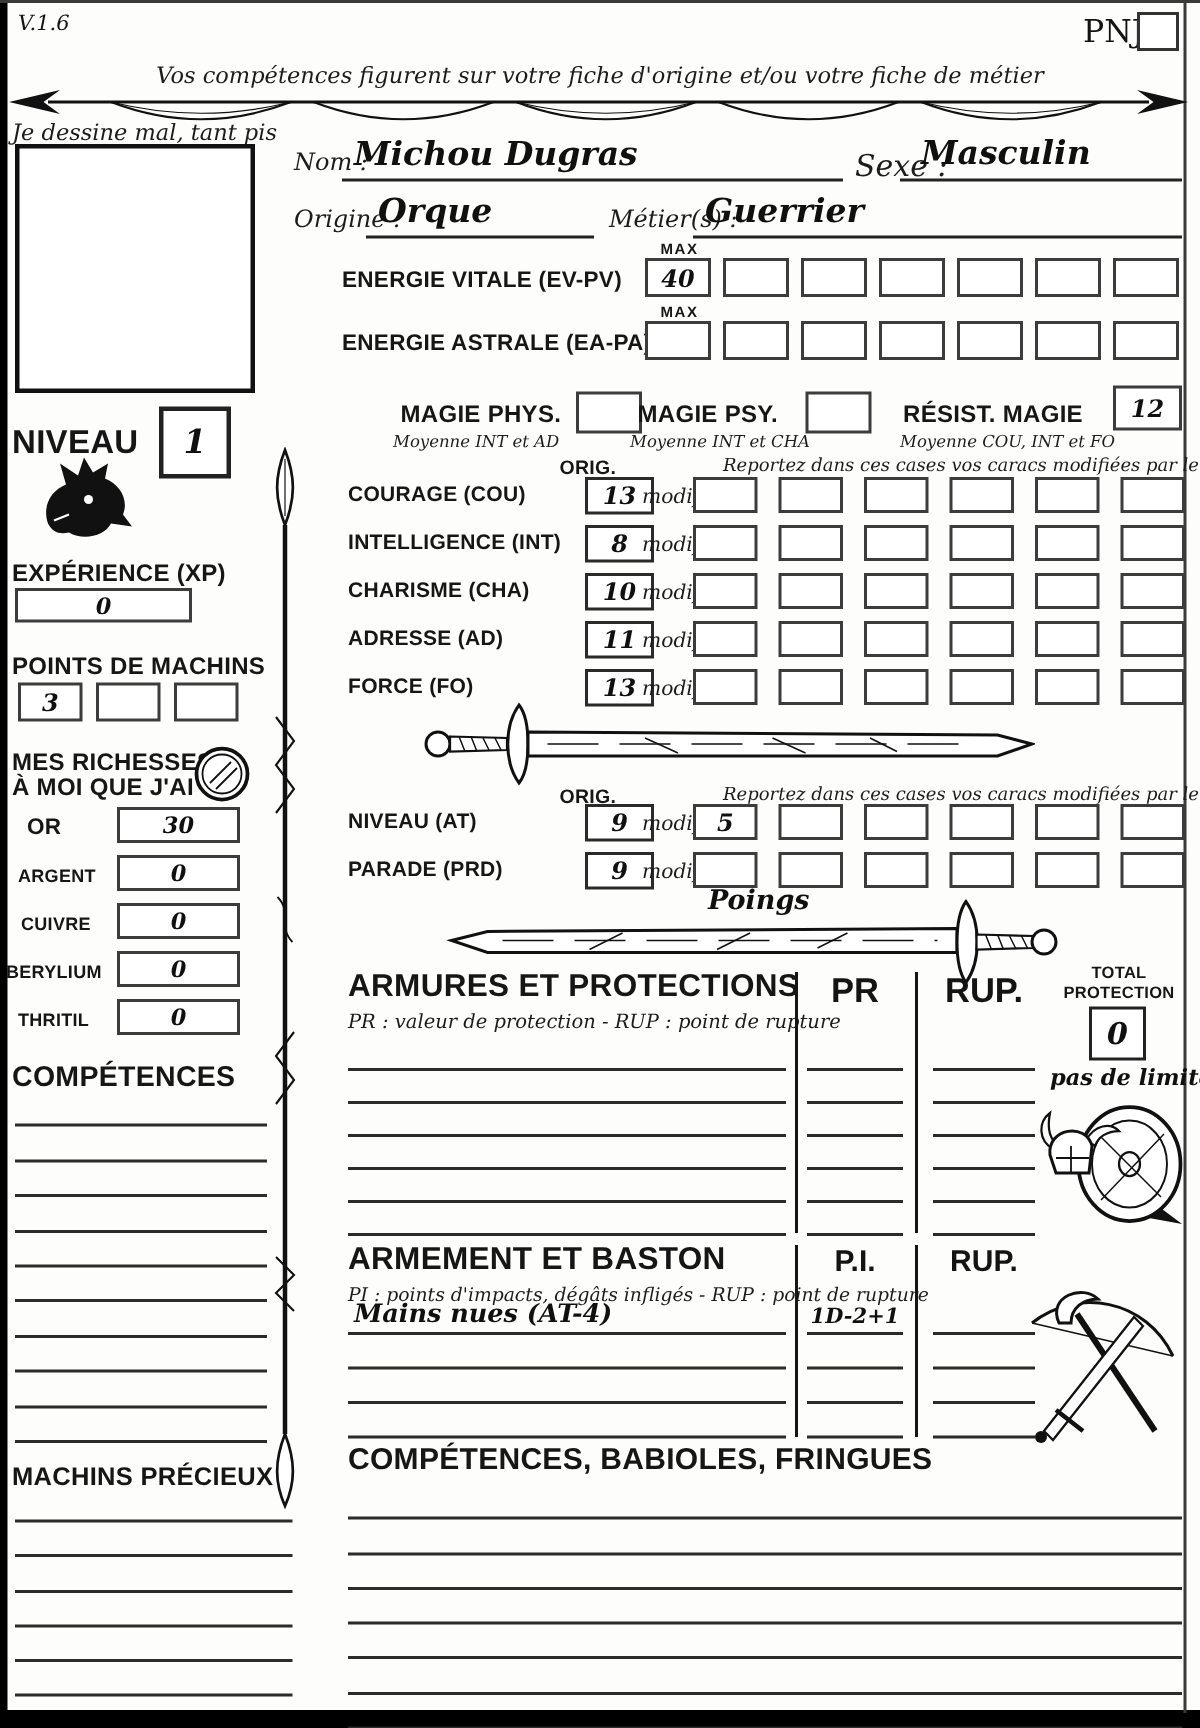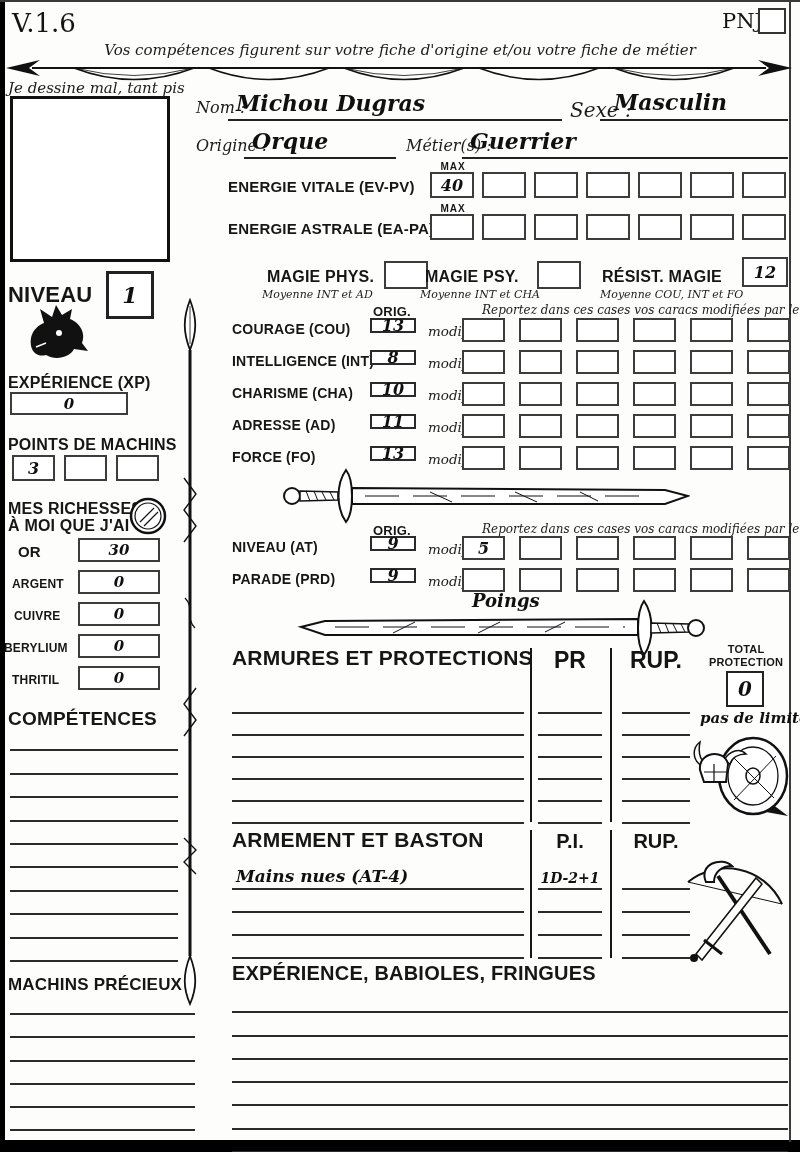--- a/index.html
+++ b/index.html
@@ -8,21 +8,21 @@
   .abs{position:absolute;}
   .blabel{font-family:"Liberation Sans",sans-serif;font-weight:700;color:#161616;letter-spacing:.2px;white-space:nowrap;}
   .script{font-family:"DejaVu Serif",serif;font-style:italic;color:#1c1c1c;white-space:nowrap;}
   .hand{font-family:"DejaVu Serif",serif;font-style:italic;font-weight:700;color:#101010;white-space:nowrap;}
   .box{border:2px solid #3c3c3c;background:#fff;display:inline-flex;align-items:center;justify-content:center;box-sizing:border-box;}
   .rline{border-bottom:2px solid #2b2b2b;}
   .vdiv{background:#161616;width:2px;}
   .boxes{position:absolute;display:flex;}
   .srow,.erow{position:absolute;left:0;width:800px;height:0;}
   .srow .slabel{position:absolute;left:232px;top:3px;font-size:14px;}
-  .srow .obox{position:absolute;left:370px;top:0;width:46px;height:15px;border-color:#2a2a2a;}
+  .srow .obox{position:absolute;left:390px;top:0;width:46px;height:25px;border-color:#2a2a2a;}
   .srow .mod{position:absolute;left:428px;top:5px;font-size:13.5px;}
   .srow .boxes{left:462px;top:0;gap:14px;}
   .srow .boxes .box{width:43px;height:24px;}
   .erow .elabel{position:absolute;left:228px;top:6px;font-size:15px;}
   .erow .maxlab{position:absolute;left:430px;top:-11px;width:46px;text-align:center;font-size:10px;letter-spacing:1px;}
   .erow .boxes{left:430px;top:0;gap:8px;text-align:center;}
   .erow .boxes .box{width:44px;height:26px;}
   .obox .hand,.box .hand{font-size:16px;}
   .colhead{position:absolute;text-align:center;font-weight:700;font-family:"Liberation Sans",sans-serif;}
   svg{display:block;}
@@ -30,21 +30,21 @@
 </head>
 <body>
 
 <div class="sheet">
 
   <div class="abs" style="left:0;top:0;width:5px;height:1152px;background:#000;"></div>
   <div class="abs" style="left:0;top:1140px;width:800px;height:12px;background:#000;"></div>
   <div class="abs" style="left:789px;top:0;width:2px;height:1142px;background:#3a3a3a;"></div>
   <div class="abs" style="left:0;top:0;width:800px;height:2px;background:#3a3a3a;"></div>
 
-  <div class="abs" style="left:12px;top:8px;font-family:'DejaVu Serif',serif;font-size:26px;">V.1.6</div>
+  <div class="abs" style="left:12px;top:8px;font-family:'DejaVu Serif',serif;font-size:14px;font-style:italic;">V.1.6</div>
   <div class="abs script" style="left:95px;right:95px;top:41px;text-align:center;font-size:15px;">Vos compétences figurent sur votre fiche d'origine et/ou votre fiche de métier</div>
   <div class="abs" style="left:722px;top:9px;font-family:'DejaVu Serif',serif;font-size:21px;">PNJ</div>
   <div class="abs" style="left:758px;top:8px;width:28px;height:26px;border:2px solid #333;box-sizing:border-box;background:#fff;"></div>
 
   <div class="abs" style="left:4px;top:57px;">
     <svg width="790" height="30" viewBox="0 0 790 30">
       <path d="M28,11 L762,11" stroke="#111" stroke-width="2" fill="none"></path>
       <polygon points="2,11 36,3 25,11 36,19" fill="#111"></polygon>
       <polygon points="788,11 754,3 765,11 754,19" fill="#111"></polygon>
       <path d="M70,11 Q130,34 190,11" fill="none" stroke="#111" stroke-width="1.4"></path>
@@ -254,20 +254,21 @@
       <path d="M40,29 L330,29" stroke="#111" stroke-width="1" stroke-dasharray="34 14" fill="none"></path>
       <path d="M120,24 L98,35 M205,24 L183,35 M270,24 L250,34" stroke="#111" stroke-width="1" fill="none"></path>
       <path d="M349,3 C359,17 359,43 349,57 C341,46 341,14 349,3 Z" fill="#fff" stroke="#111" stroke-width="2"></path>
       <path d="M356,25 L394,26 L394,34 L356,35 Z" fill="#fff" stroke="#111" stroke-width="1.5"></path>
       <path d="M362,25 L366,35 M370,25 L374,35 M378,26 L382,34 M386,26 L390,34" stroke="#111" stroke-width="1" fill="none"></path>
       <circle cx="401" cy="30" r="8" fill="#fff" stroke="#111" stroke-width="2"></circle>
     </svg>
   </div>
 
   <div class="abs blabel" style="left:232px;top:646px;font-size:21px;">ARMURES ET PROTECTIONS</div>
+  <div class="abs script" style="left:232px;top:674px;font-size:13px;">PR : valeur de protection - RUP : point de rupture</div>
   <div class="abs vdiv" style="left:530px;top:648px;height:174px;"></div>
   <div class="abs vdiv" style="left:610px;top:648px;height:174px;"></div>
   <div class="abs colhead" style="left:532px;top:647px;width:76px;font-size:23px;">PR</div>
   <div class="abs colhead" style="left:612px;top:647px;width:88px;font-size:23px;">RUP.</div>
   <div class="abs" style="left:232px;top:692px;width:292px;">
       <div class="rline" style="height: 20px;"></div>
       <div class="rline" style="height: 20px;"></div>
       <div class="rline" style="height: 20px;"></div>
       <div class="rline" style="height: 20px;"></div>
       <div class="rline" style="height: 20px;"></div>
@@ -303,20 +304,21 @@
       <ellipse cx="63" cy="50" rx="7" ry="8" fill="none" stroke="#111" stroke-width="1.5"></ellipse>
       <path d="M40,28 L84,72 M86,30 L44,74" stroke="#111" stroke-width="1" fill="none"></path>
       <path d="M12,40 C2,34 2,22 10,16 C8,26 10,34 16,38 Z" fill="#fff" stroke="#111" stroke-width="1.5"></path>
       <path d="M34,34 C40,24 50,22 56,28 C48,28 42,32 40,38 Z" fill="#fff" stroke="#111" stroke-width="1.5"></path>
       <path d="M10,44 C8,26 34,22 38,38 L36,56 L14,56 Z" fill="#fff" stroke="#111" stroke-width="2"></path>
       <path d="M24,38 L24,56 M14,46 L36,46" stroke="#111" stroke-width="1.2" fill="none"></path>
     </svg>
   </div>
 
   <div class="abs blabel" style="left:232px;top:828px;font-size:21px;">ARMEMENT ET BASTON</div>
+  <div class="abs script" style="left:232px;top:855px;font-size:12.5px;">PI : points d'impacts, dégâts infligés - RUP : point de rupture</div>
   <div class="abs vdiv" style="left:530px;top:830px;height:128px;"></div>
   <div class="abs vdiv" style="left:610px;top:830px;height:128px;"></div>
   <div class="abs colhead" style="left:532px;top:830px;width:76px;font-size:20px;">P.I.</div>
   <div class="abs colhead" style="left:612px;top:830px;width:88px;font-size:20px;">RUP.</div>
   <div class="abs" style="left:232px;top:867px;width:292px;">
       <div class="rline" style="height: 21px;"></div>
       <div class="rline" style="height: 21px;"></div>
       <div class="rline" style="height: 21px;"></div>
       <div class="rline" style="height: 21px;"></div>
     </div>
@@ -339,21 +341,21 @@
       <path d="M10,26 C40,2 86,10 104,48" fill="none" stroke="#111" stroke-width="2"></path>
       <path d="M10,26 L104,48" stroke="#111" stroke-width="1" fill="none"></path>
       <path d="M92,98 L40,20" stroke="#111" stroke-width="4"></path>
       <path d="M28,26 C20,8 44,0 54,10 C44,10 36,16 36,26 Z" fill="#fff" stroke="#111" stroke-width="2"></path>
       <polygon points="18,98 78,22 84,28 24,104" fill="#fff" stroke="#111" stroke-width="1.5"></polygon>
       <path d="M26,84 L44,98" stroke="#111" stroke-width="3"></path>
       <circle cx="16" cy="102" r="4" fill="#111"></circle>
     </svg>
   </div>
 
-  <div class="abs blabel" style="left:232px;top:962px;font-size:20px;">EXPÉRIENCE, BABIOLES, FRINGUES</div>
+  <div class="abs blabel" style="left:232px;top:962px;font-size:20px;">COMPÉTENCES, BABIOLES, FRINGUES</div>
   <div class="abs" style="left:232px;top:990px;width:556px;">
       <div class="rline" style="height: 21.3px;"></div>
       <div class="rline" style="height: 21.3px;"></div>
       <div class="rline" style="height: 21.3px;"></div>
       <div class="rline" style="height: 21.3px;"></div>
       <div class="rline" style="height: 21.3px;"></div>
       <div class="rline" style="height: 21.3px;"></div>
       <div class="rline" style="height: 21.3px;"></div>
     </div>
 

